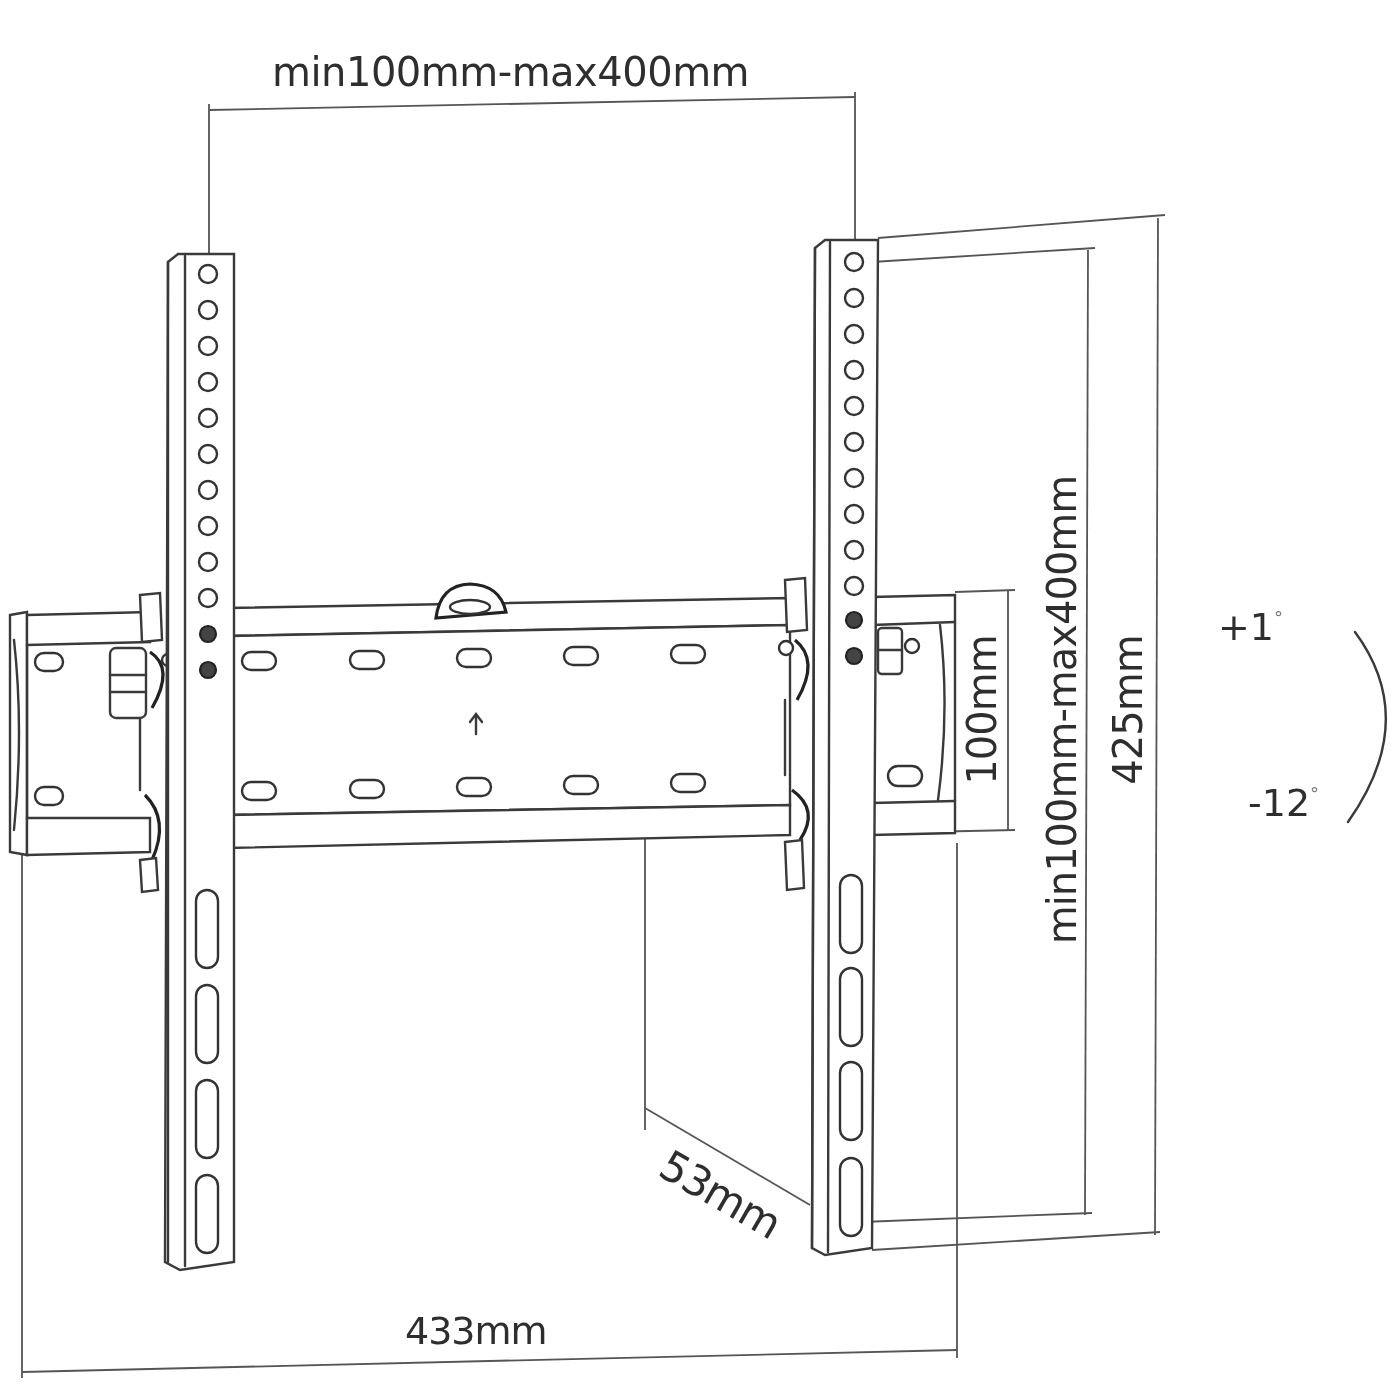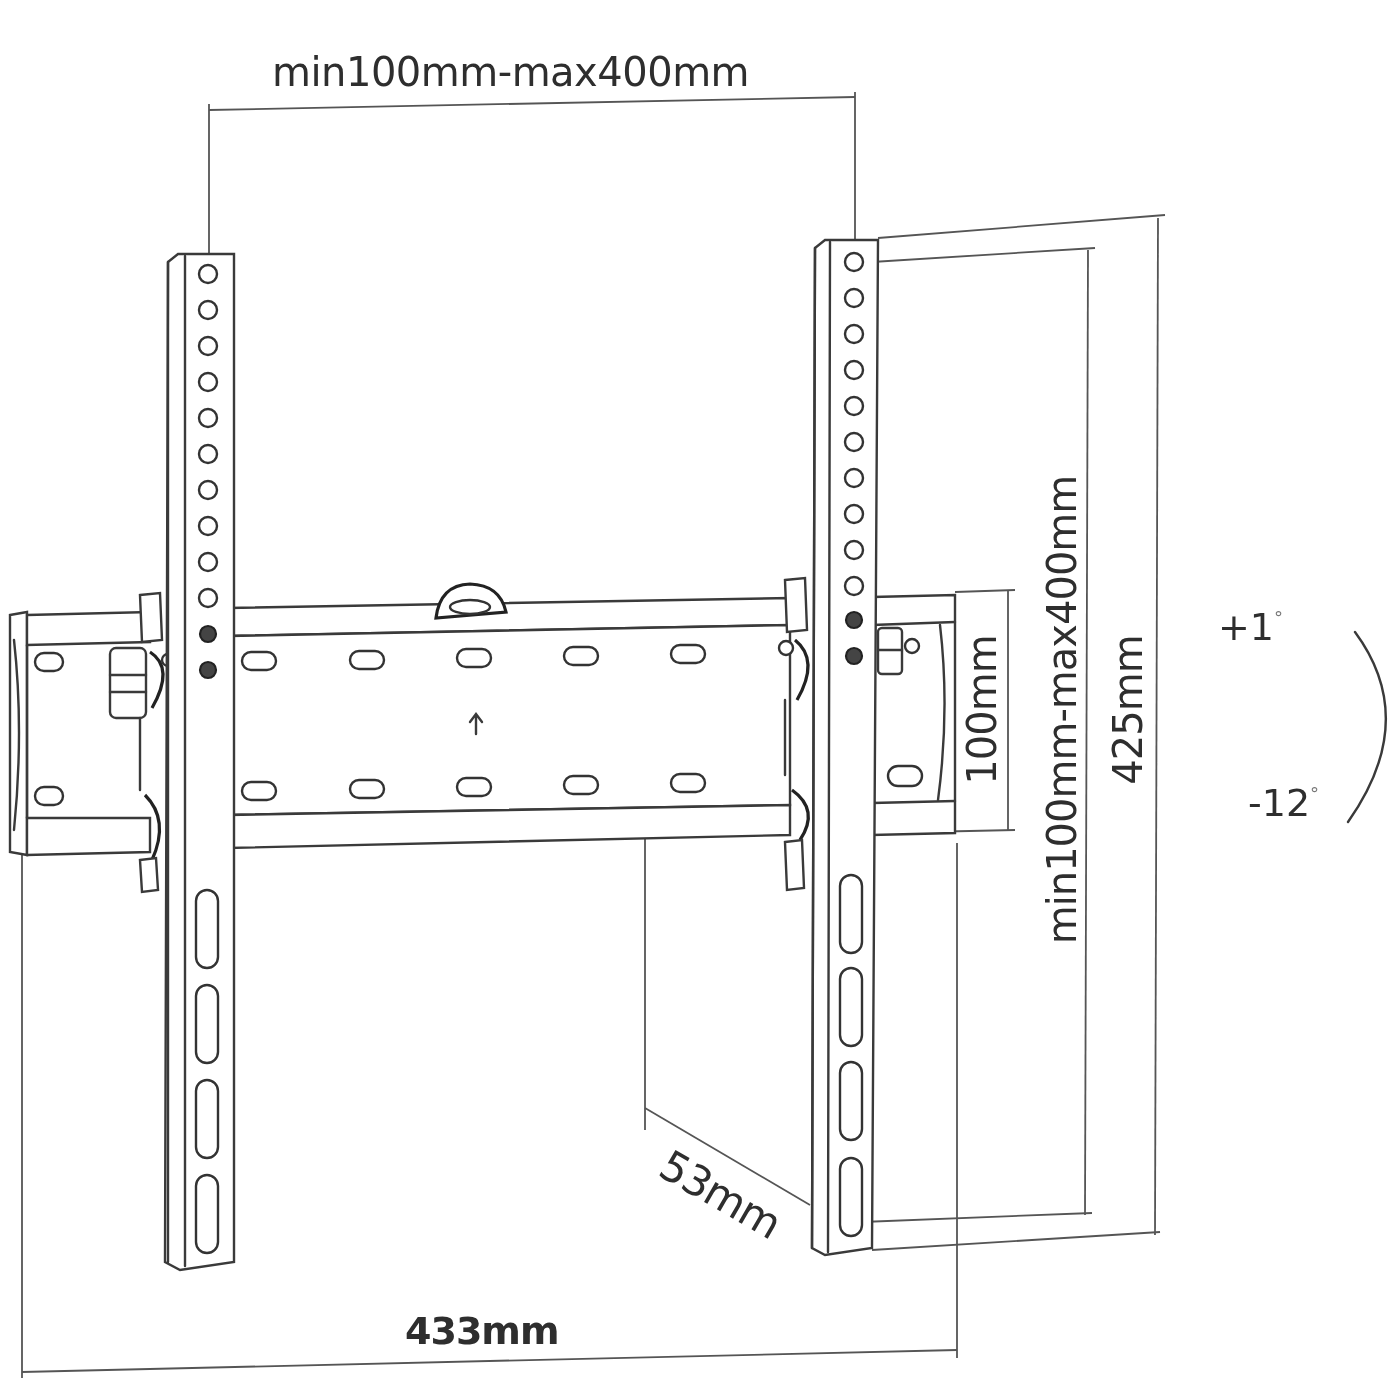--- a/index.html
+++ b/index.html
@@ -13,21 +13,21 @@
   .hole { fill: #fff; stroke: #333; stroke-width: 2.4; }
   .hole-dark { fill: #444; stroke: #222; stroke-width: 2.2; }
   .label {
     position: absolute;
     font-family: "DejaVu Sans", "Liberation Sans", sans-serif;
     color: #2e2e2e;
     white-space: nowrap;
     line-height: 1;
   }
   .dim-top { left: 272px; top: 52px; font-size: 40px; letter-spacing: -0.5px; }
-  .dim-bottom { left: 405px; top: 1312px; font-size: 38px; letter-spacing: -1px; font-weight: bold; }
+  .dim-bottom { left: 405px; top: 1312px; font-size: 38px; letter-spacing: -1px; }
   .dim-vert-range { left: 1062px; top: 710px; font-size: 40px; letter-spacing: -1px; transform: translate(-50%, -50%) rotate(-90deg); }
   .dim-vert-total { left: 1128px; top: 710px; font-size: 40px; letter-spacing: -1px; transform: translate(-50%, -50%) rotate(-90deg); }
   .dim-vert-100 { left: 982px; top: 710px; font-size: 40px; letter-spacing: -1px; transform: translate(-50%, -50%) rotate(-90deg); }
   .dim-depth { left: 720px; top: 1195px; font-size: 42px; letter-spacing: -1px; transform: translate(-50%, -50%) rotate(30deg); }
   .tilt-up { left: 1218px; top: 608px; font-size: 38px; }
   .tilt-down { left: 1228px; top: 784px; font-size: 38px; margin-left: 20px; }
   sup.deg { font-size: 18px; vertical-align: 16px; color: #777; }
 </style>
 </head>
 <body>

